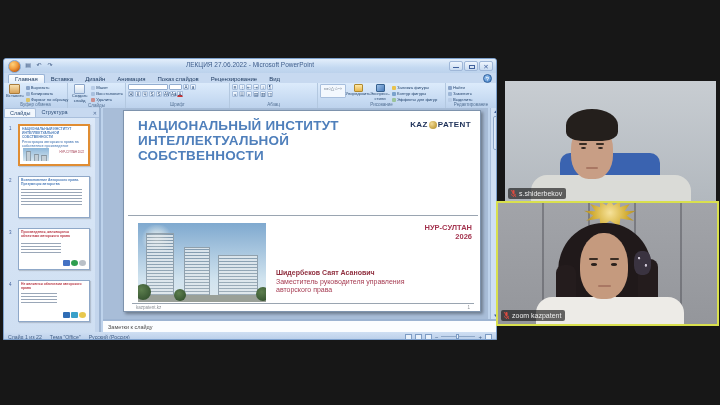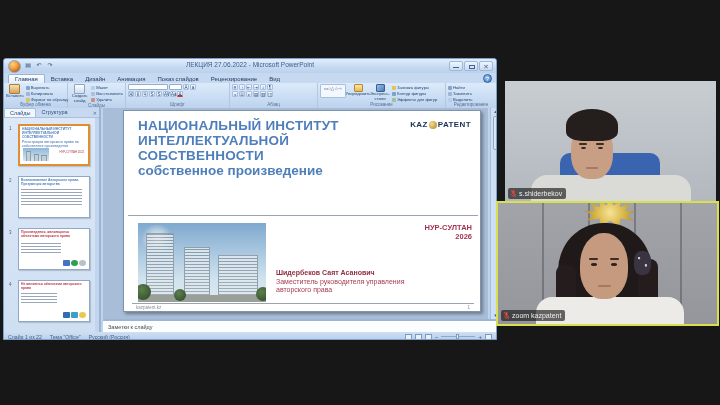--- a/index.html
+++ b/index.html
@@ -367,21 +367,20 @@
         <div class="abs org">
           <div>НАЦИОНАЛЬНЫЙ ИНСТИТУТ</div>
           <div>ИНТЕЛЛЕКТУАЛЬНОЙ СОБСТВЕННОСТИ</div>
         </div>
         <div class="abs logo">
           <span>KAZ</span>
           <span class="logoball"></span>
           <span>PATENT</span>
         </div>
         <div class="abs subtitle">
-          <div>собственное  произведение</div>
         </div>
         <div class="abs midline"></div>
 
         <div class="abs pic">
           <div class="abs glare"></div>
           <div class="bld" style="left:8px;bottom:7px;width:28px;height:62px;"></div>
           <div class="bld" style="left:46px;bottom:7px;width:26px;height:48px;"></div>
           <div class="bld" style="left:80px;bottom:7px;width:40px;height:40px;"></div>
           <div class="ground"></div>
           <div class="tree" style="left:-3px;bottom:2px;width:16px;height:16px;"></div>

